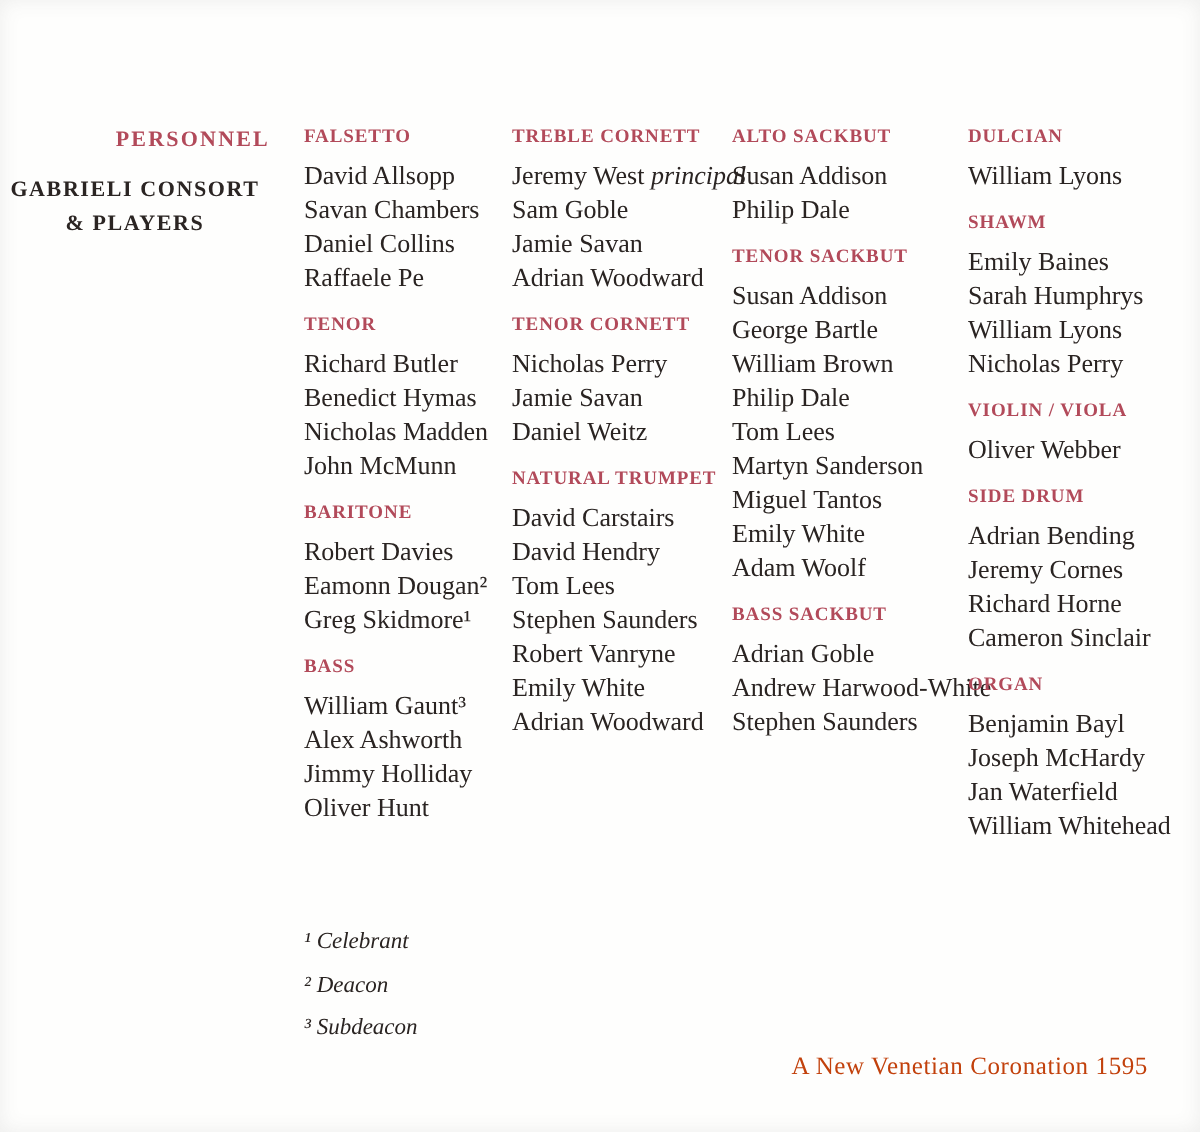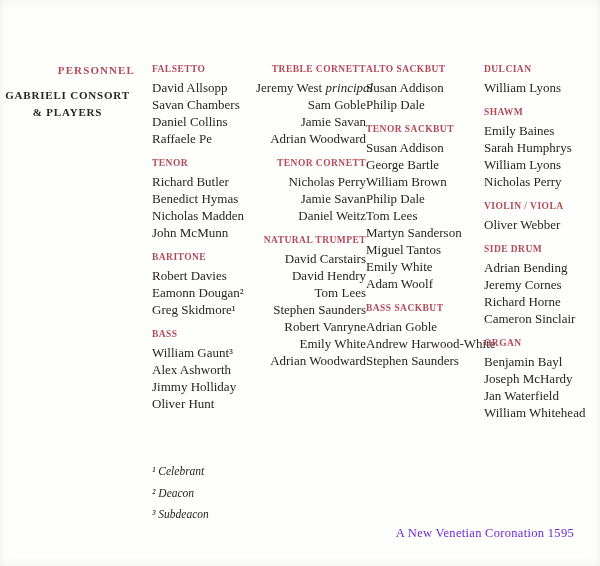--- a/index.html
+++ b/index.html
@@ -44,21 +44,21 @@
   
   .columns {
     position: absolute;
     left: 152px;
     top: 63px;
     display: flex;
     align-items: flex-start;
   }
   .col { flex: 0 0 auto; }
   .col:nth-child(1) { width: 104px; }
-  .col:nth-child(2) { width: 110px; text-align: right; }
+  .col:nth-child(2) { width: 110px; }
   .col:nth-child(3) { width: 118px; }
   .col:nth-child(4) { width: 116px; }
   .section { margin-bottom: 10px; }
   .section-heading {
     color: var(--heading-color, #b24a5a);
     font-weight: bold;
     font-size: 9.5px;
     letter-spacing: 0.45px;
     line-height: 12px;
     margin-bottom: 4px;
@@ -85,21 +85,21 @@
     line-height: 21.5px;
     color: #2a2422;
   }
   
   .footer {
     position: absolute;
     right: 26px;
     top: 526px;
     font-size: 12.5px;
     letter-spacing: 0.3px;
-    color: #6d28d9;
+    color: #c2410c;
   }
 </style>
 </head>
 <body>
 
 <div class="page" style="--heading-color: #b24a5a; --text-color: #292423;">
 
   <div class="label-block">
     <div class="personnel">PERSONNEL</div>
     <div class="group-line">GABRIELI CONSORT</div>

